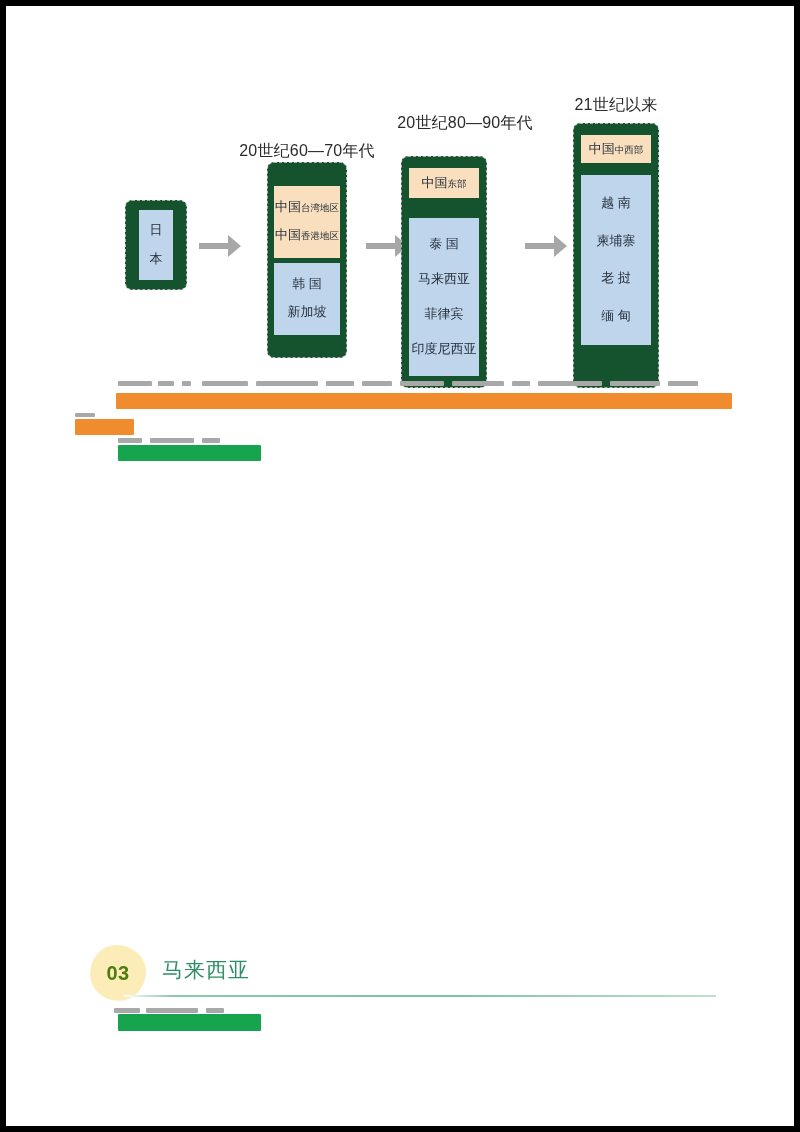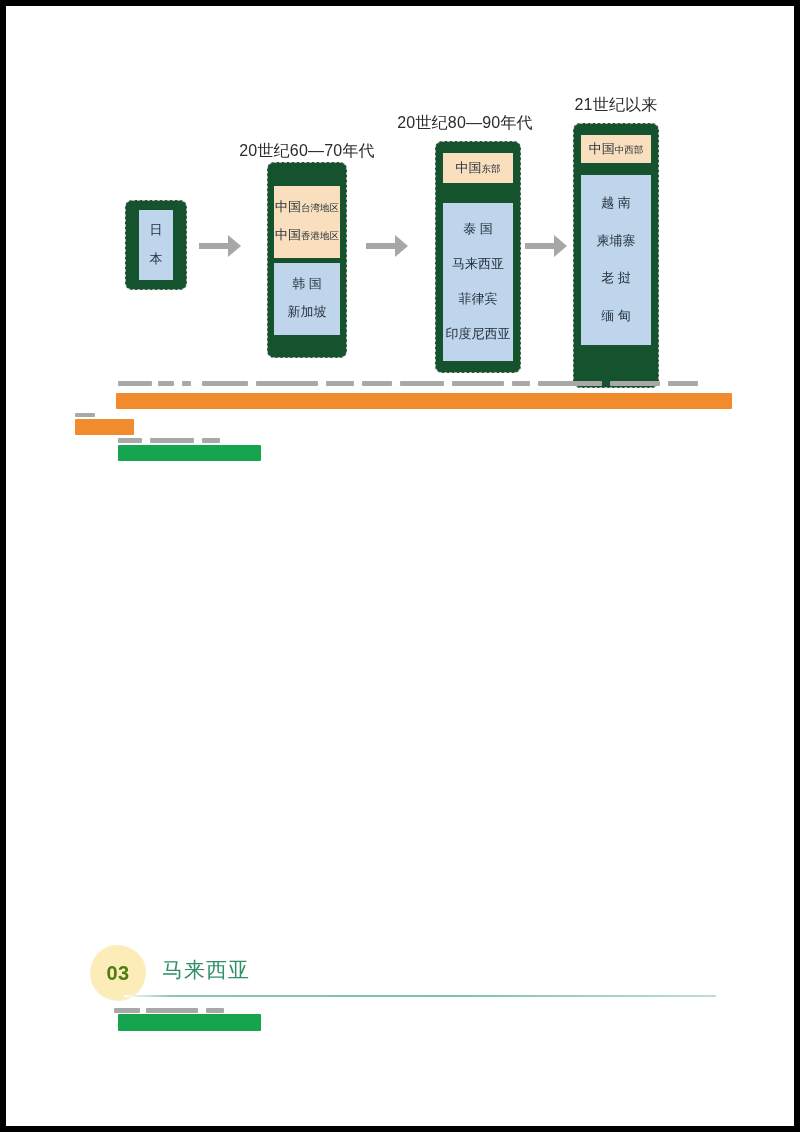--- a/index.html
+++ b/index.html
@@ -202,22 +202,22 @@
         </div>
       </div>
     </div>
 
     <div class="arrow" style="left:251px; top:140px; width:42px;">
       <div class="shaft" style="width:30px;"></div>
       <div class="head" style="left:29px;"></div>
     </div>
 
     <div class="col" style="left:276px; top:18px;">
-      <div class="col-title" style="width:148px; margin-bottom:7px;">20世纪80—90年代</div>
-      <div class="dashbox" style="width:86px; height:232px; margin-left:44px; justify-content:center; gap:20px;">
+      <div class="col-title" style="width:148px; margin-bottom:22px;">20世纪80—90年代</div>
+      <div class="dashbox" style="width:86px; height:232px; margin-left:10px; justify-content:center; gap:20px;">
         <div class="chip orange" style="width:70px; height:30px;">
           <div class="line">
             <span class="big">中国</span><span class="small">东部</span>
           </div>
         </div>
         <div class="chip blue" style="width:70px; height:158px; padding:9px 0;">
           <div class="line">泰 国</div>
           <div class="line">马来西亚</div>
           <div class="line">菲律宾</div>
           <div class="line">印度尼西亚</div>

